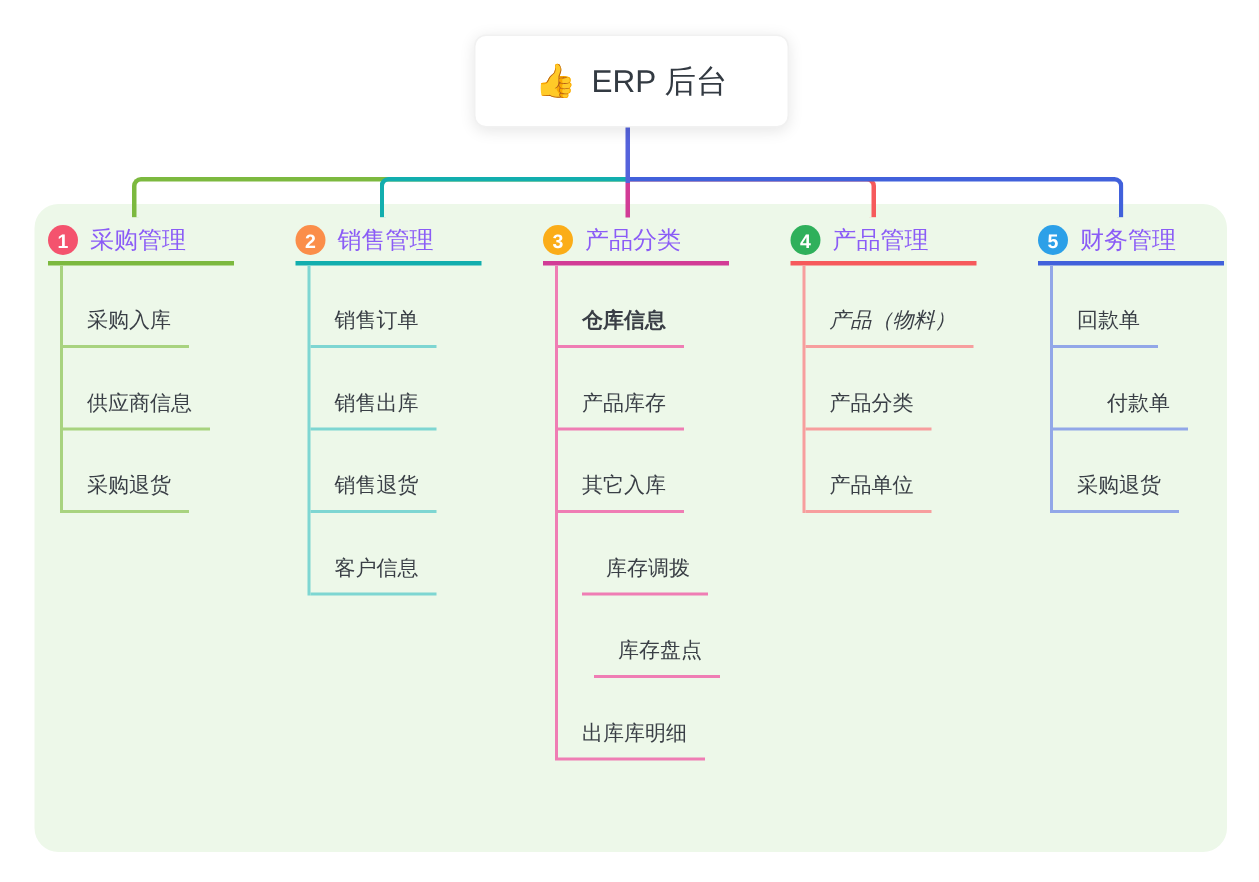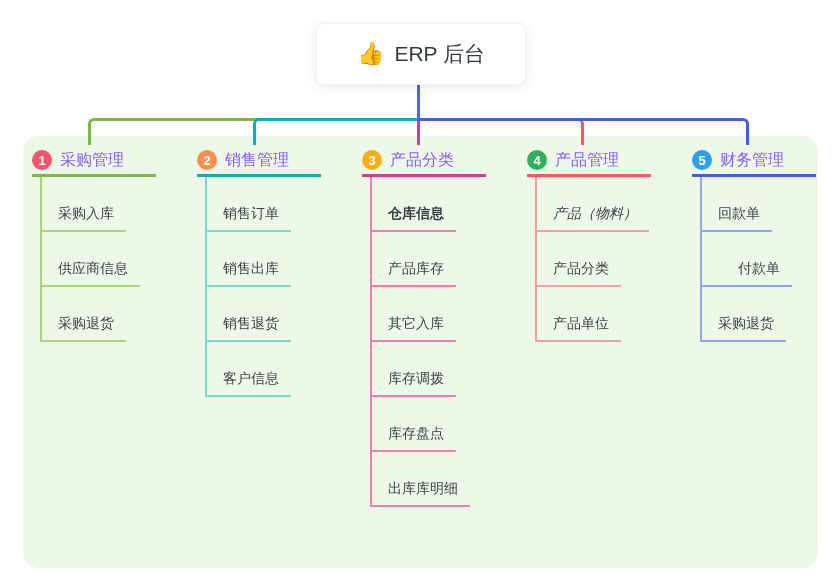--- a/index.html
+++ b/index.html
@@ -96,22 +96,22 @@
 
   <div class="branch" style="left: 362px;">
     <div class="branch-header" style="border-bottom-color: rgb(210, 60, 150);">
       <span class="badge" style="background: rgb(251, 173, 24);">3</span>
       <span class="branch-label">产品分类</span>
     </div>
     <div class="children" style="border-left-color: rgb(239, 125, 180);">
           <div class="child-row" style="border-bottom-color: rgb(239, 125, 180); font-weight: bold;">仓库信息</div>
           <div class="child-row" style="border-bottom-color: rgb(239, 125, 180);">产品库存</div>
           <div class="child-row" style="border-bottom-color: rgb(239, 125, 180);">其它入库</div>
-          <div class="child-row" style="border-bottom-color: rgb(239, 125, 180);">库存调拨</div>
-          <div class="child-row" style="border-bottom-color: rgb(239, 125, 180);">库存盘点</div>
+          <div class="child-row" style="border-bottom-color: rgb(239, 125, 180); margin-left: 16px;">库存调拨</div>
+          <div class="child-row" style="border-bottom-color: rgb(239, 125, 180); margin-left: 24px;">库存盘点</div>
           <div class="child-row" style="border-bottom-color: rgb(239, 125, 180);">出库库明细</div>
         </div>
   </div>
 
   <div class="branch" style="left: 527px;">
     <div class="branch-header" style="border-bottom-color: rgb(246, 90, 92);">
       <span class="badge" style="background: rgb(47, 176, 91);">4</span>
       <span class="branch-label">产品管理</span>
     </div>
     <div class="children" style="border-left-color: rgb(247, 158, 158);">

